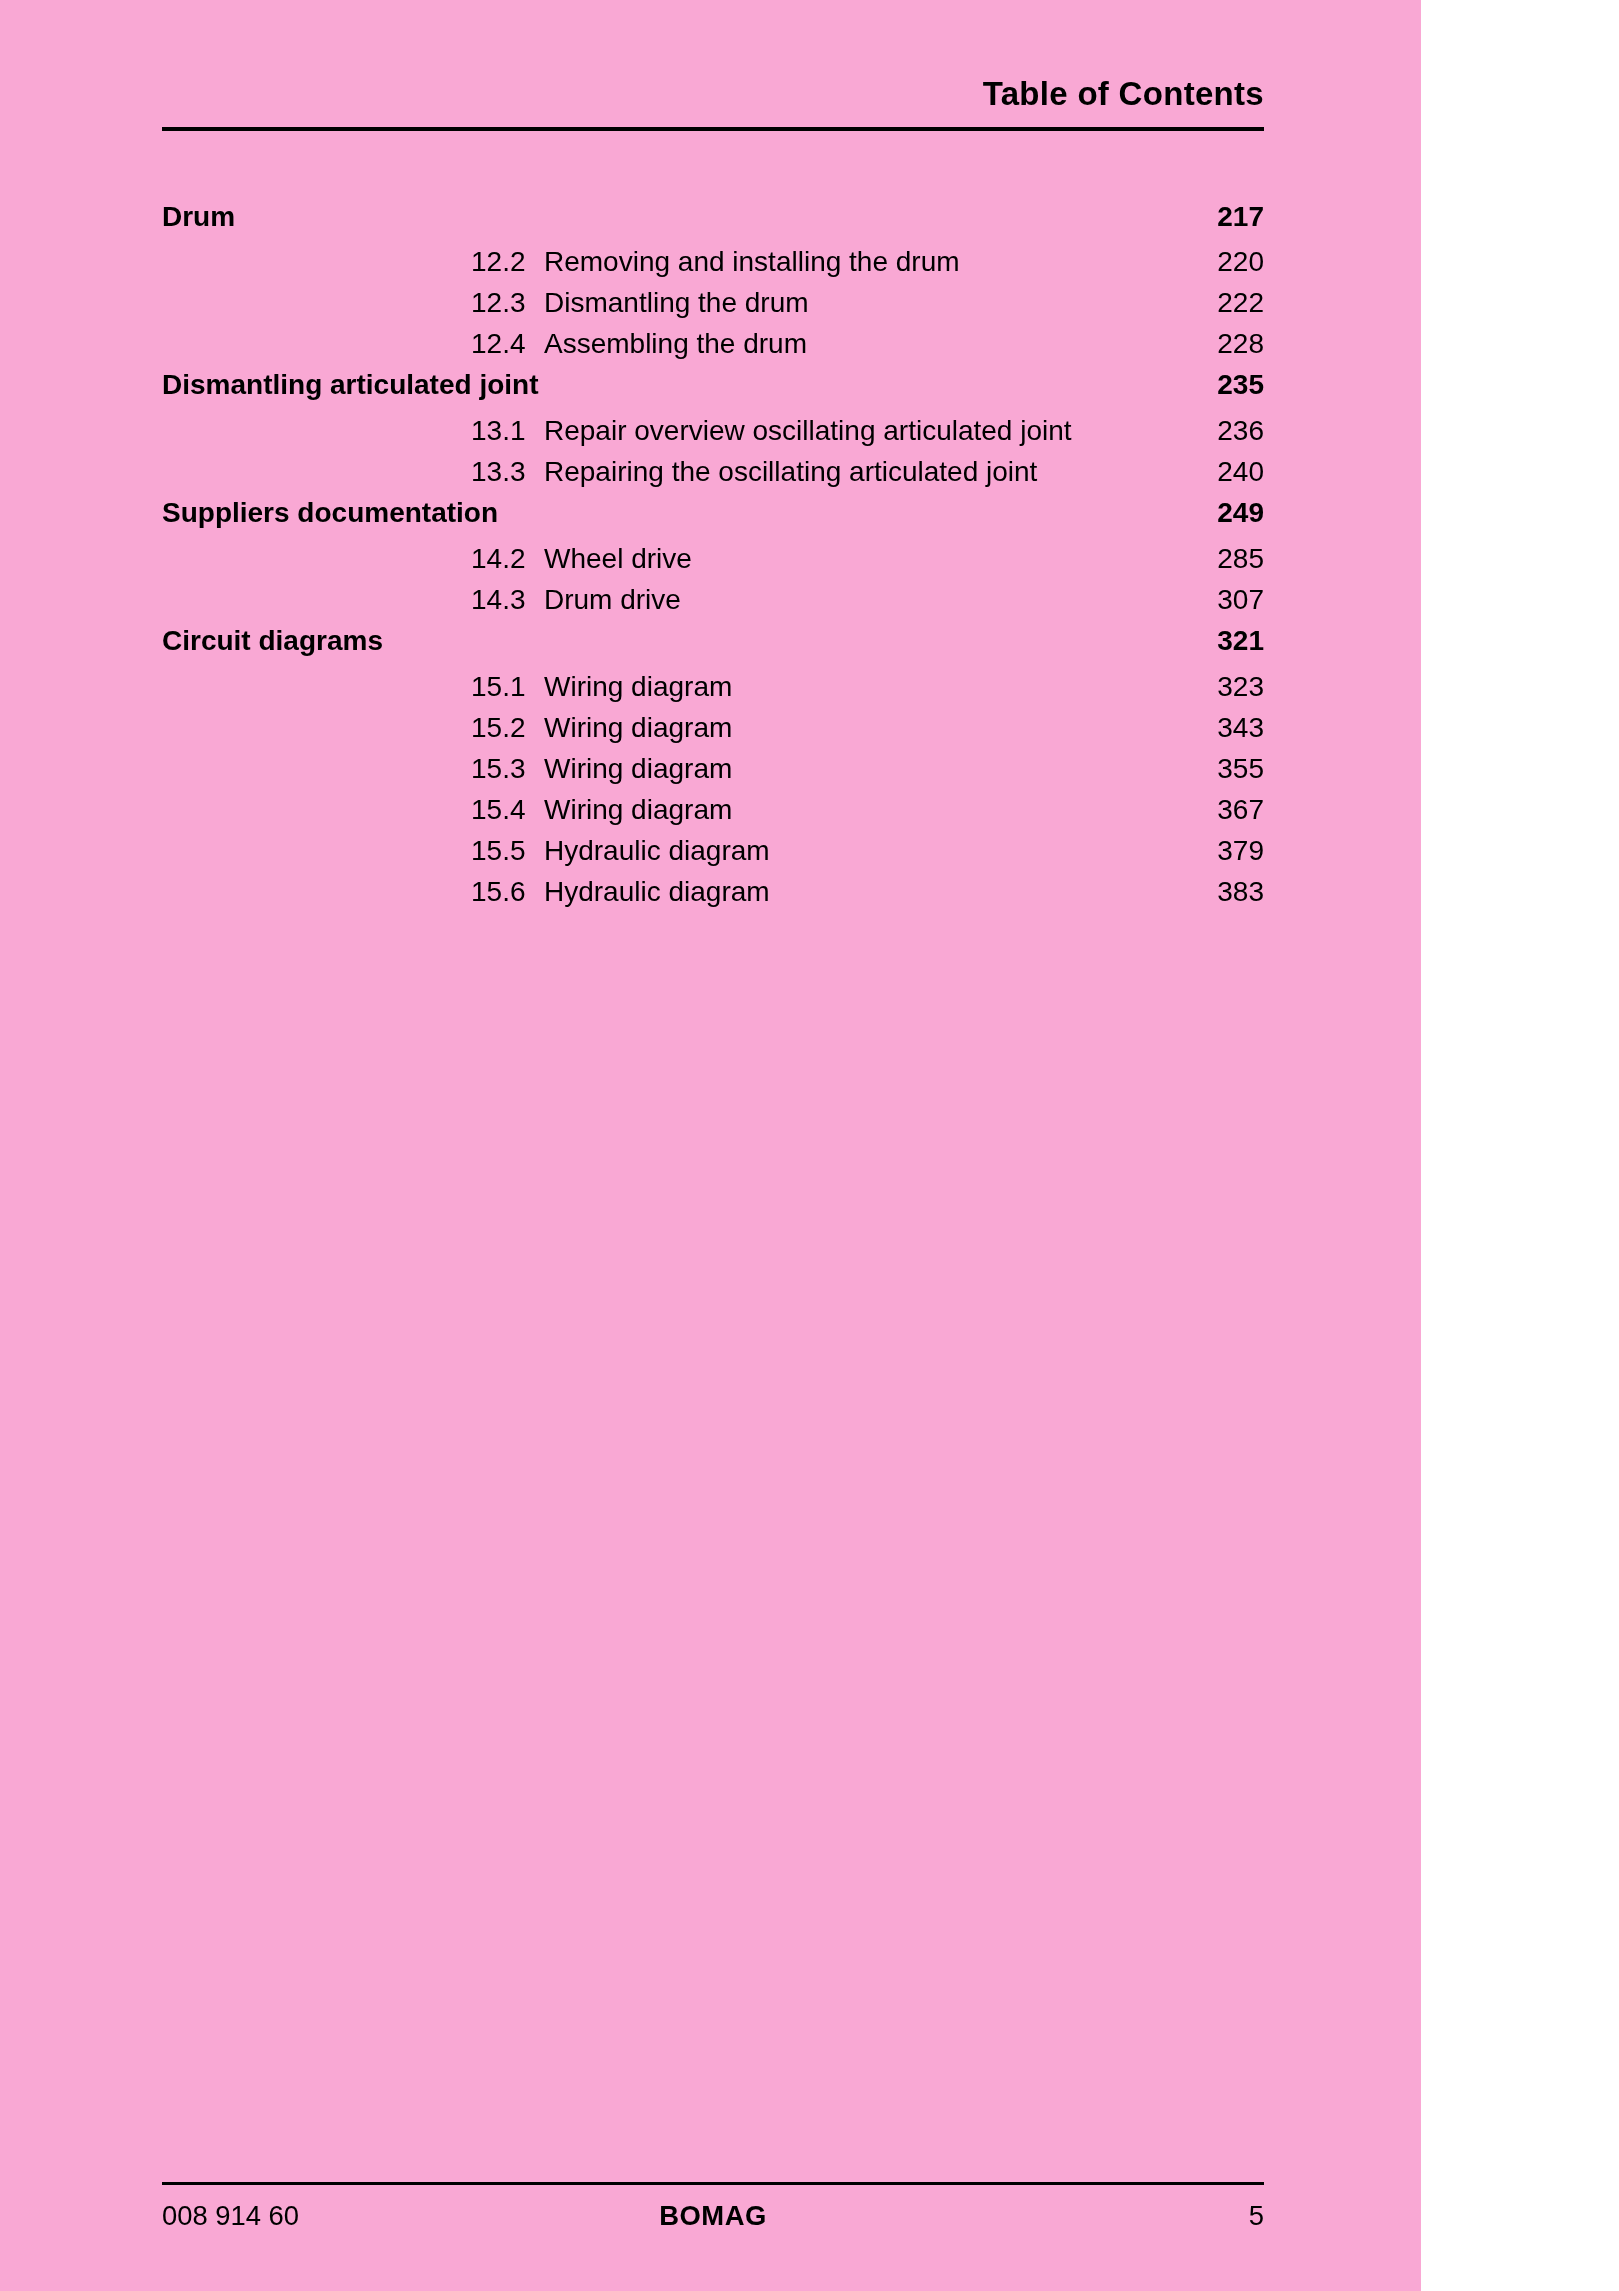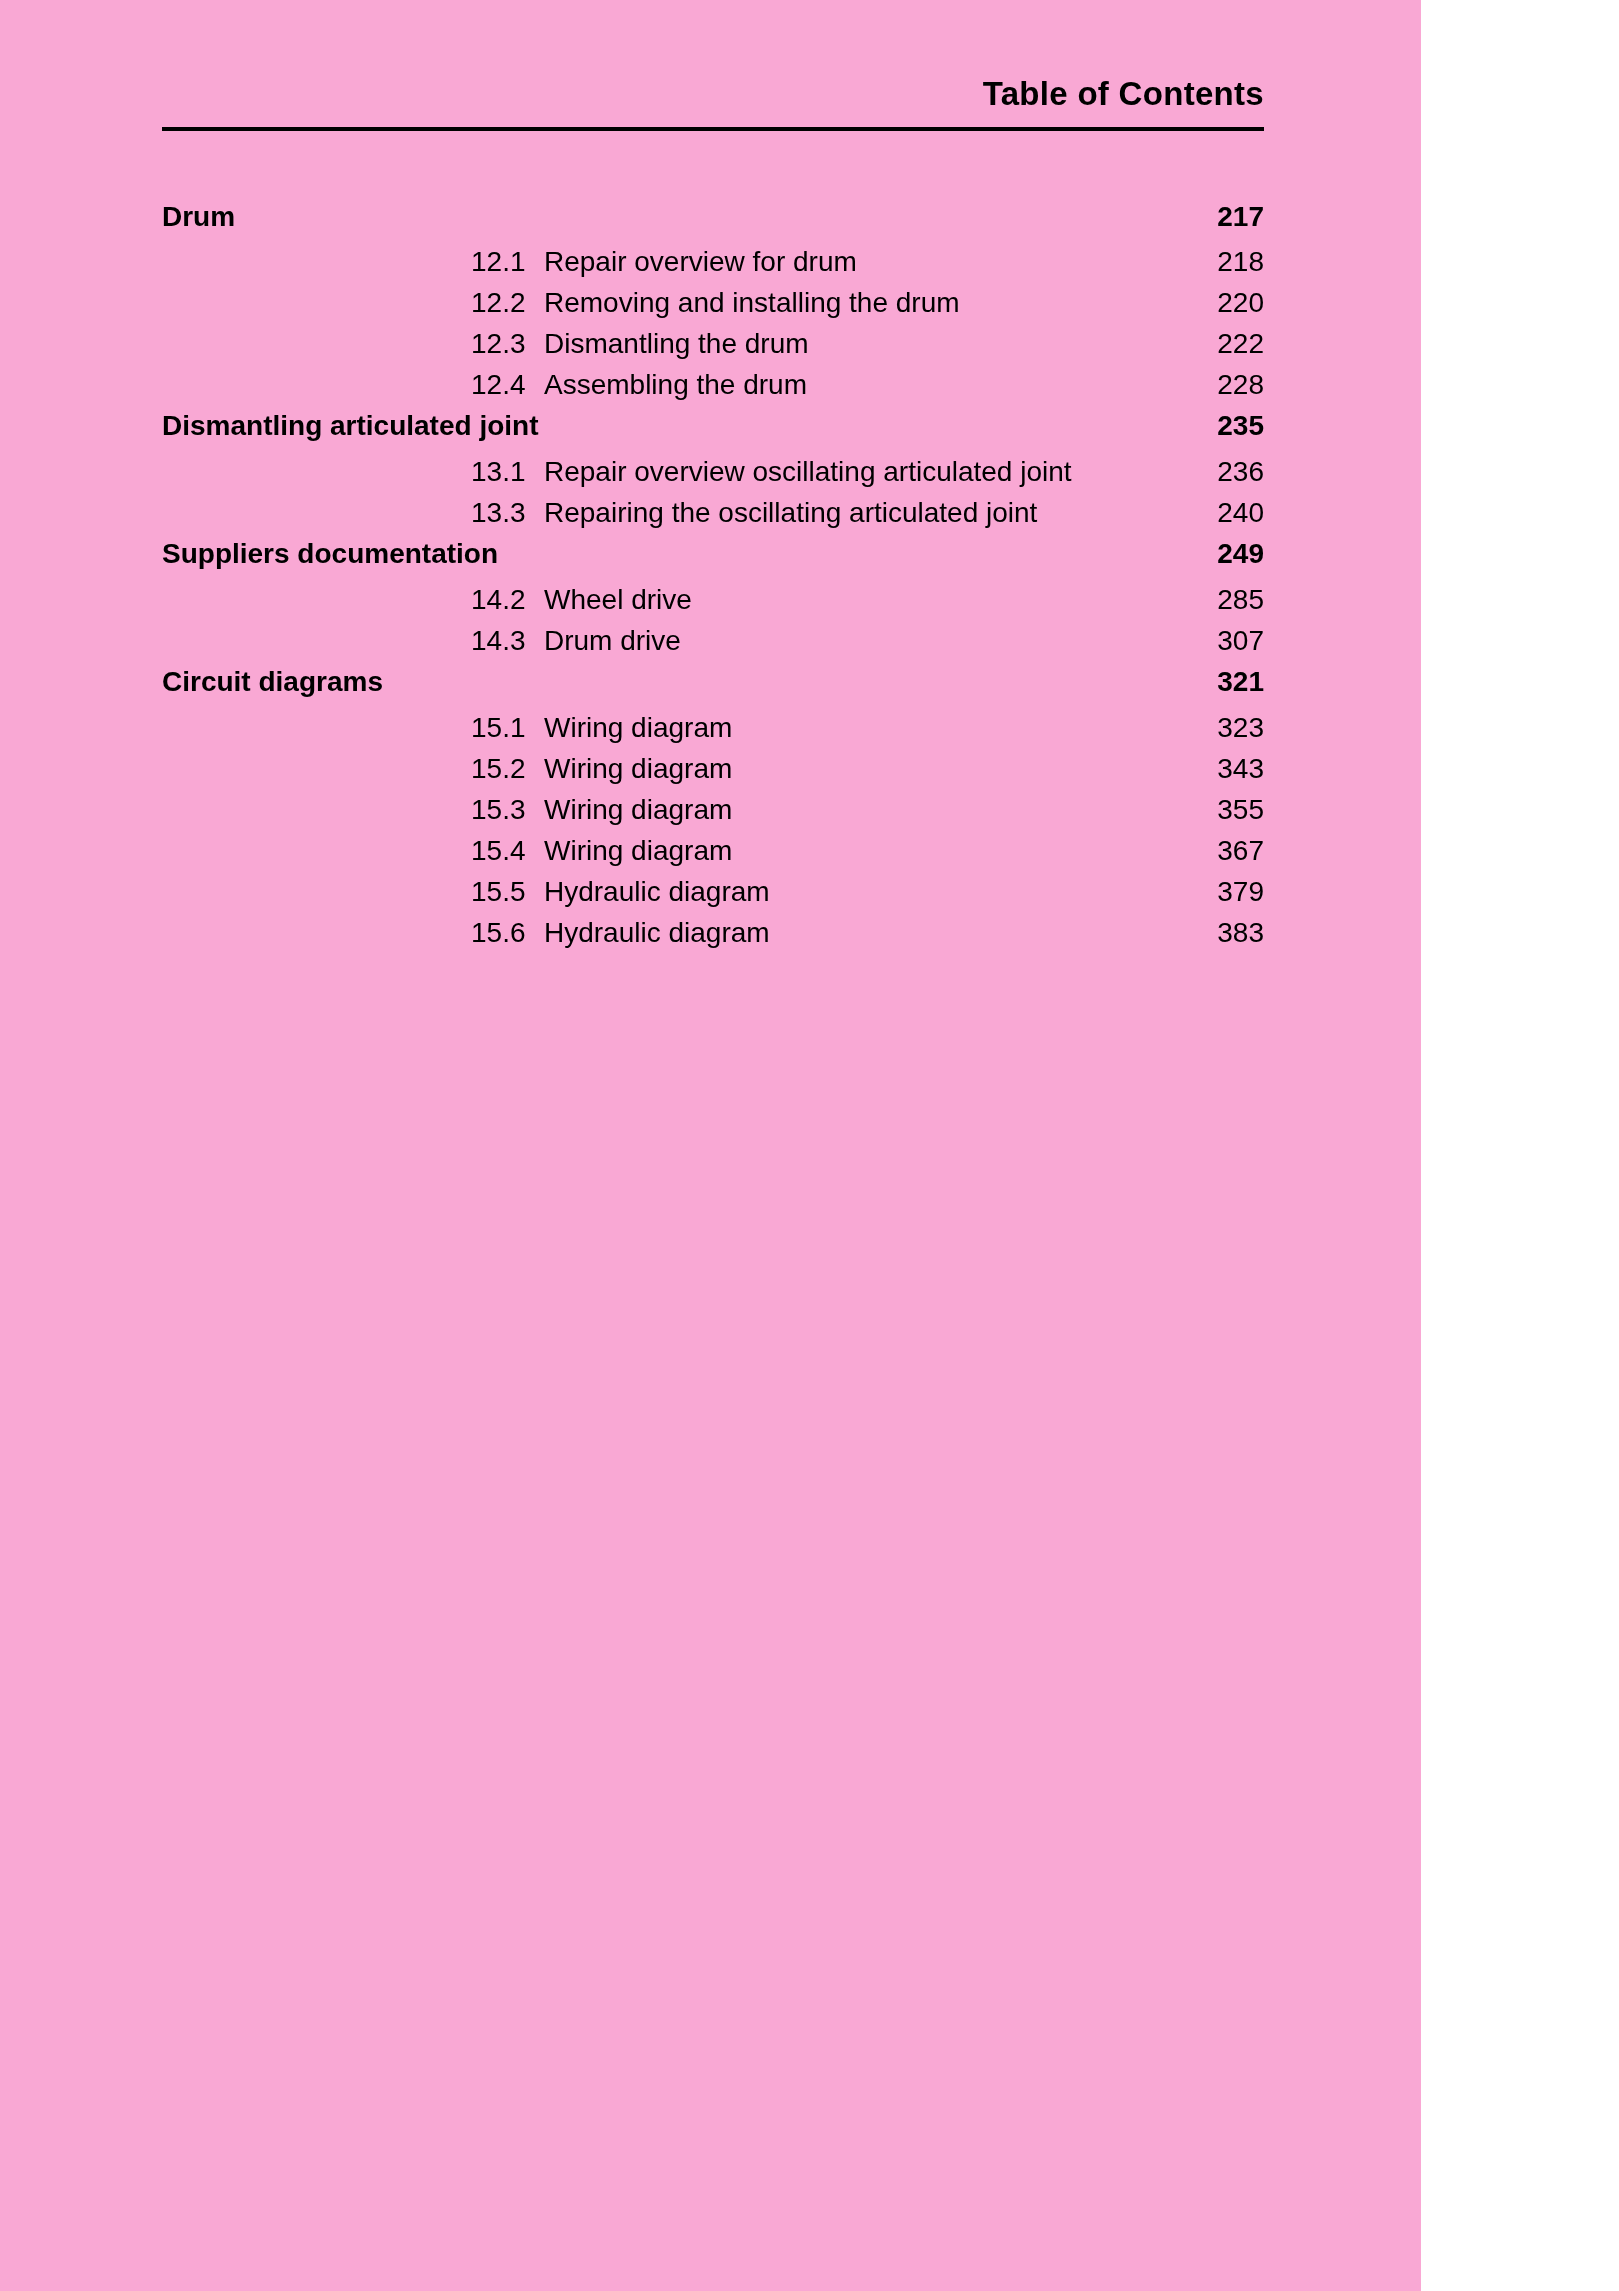--- a/index.html
+++ b/index.html
@@ -106,26 +106,20 @@
     </div>
 
     <div class="toc">
 
       <div class="row chapter">
         <span class="chapter-title">Drum</span>
         <span class="page-num">217</span>
       </div>
       <div class="row section">
         <span class="indent"></span>
-        <span class="sec-num">12.1</span>
-        <span class="sec-title">Repair overview for drum</span>
-        <span class="page-num">218</span>
-      </div>
-      <div class="row section">
-        <span class="indent"></span>
         <span class="sec-num">12.2</span>
         <span class="sec-title">Removing and installing the drum</span>
         <span class="page-num">220</span>
       </div>
       <div class="row section">
         <span class="indent"></span>
         <span class="sec-num">12.3</span>
         <span class="sec-title">Dismantling the drum</span>
         <span class="page-num">222</span>
       </div>
@@ -207,14 +201,22 @@
       <div class="row section">
         <span class="indent"></span>
         <span class="sec-num">15.6</span>
         <span class="sec-title">Hydraulic diagram</span>
         <span class="page-num">383</span>
       </div>
 
     </div>
   </div>
 
+  <div class="footer">
+    <div class="footer-rule"></div>
+    <div class="footer-line">
+      <span class="footer-left">008 914 60</span>
+      <span class="footer-center">BOMAG</span>
+      <span class="footer-right">5</span>
+    </div>
+  </div>
 </div>
 
 
 </body></html>

